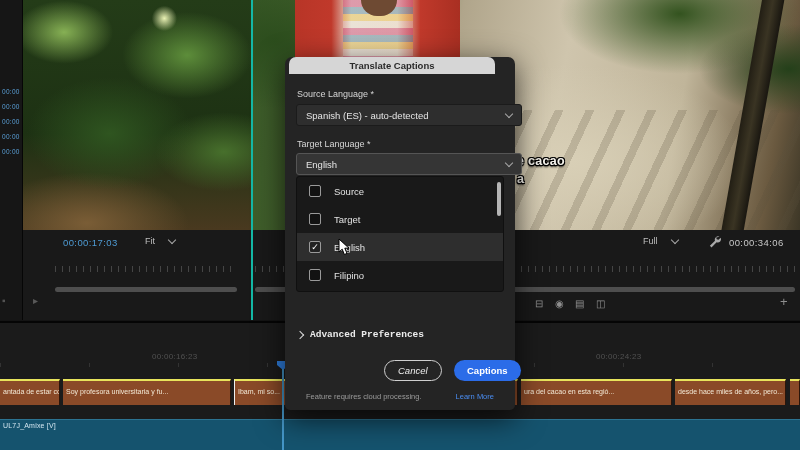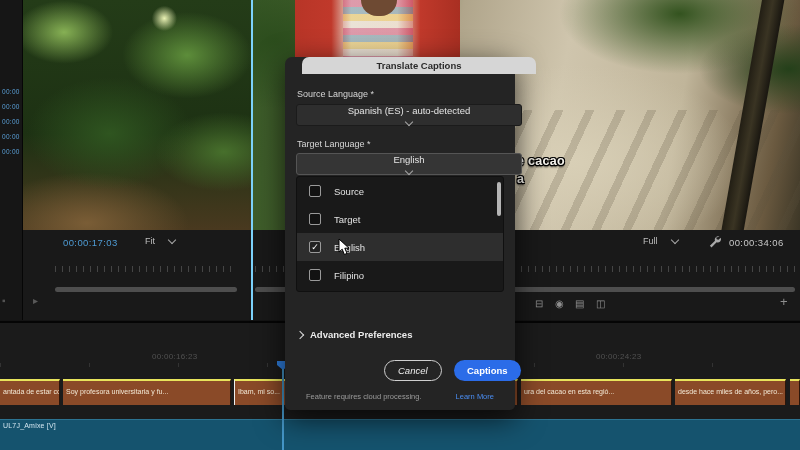--- a/index.html
+++ b/index.html
@@ -3,21 +3,21 @@
 <meta charset="utf-8">
 <style>
   html,body{margin:0;padding:0;background:#000;}
   #screen{position:relative;width:800px;height:450px;background:#141414;overflow:hidden;
     font-family:"Liberation Sans",sans-serif;color:#ddd;-webkit-font-smoothing:antialiased;}
   .abs{position:absolute;}
 
   
   #captions-strip{left:0;top:0;width:22px;height:320px;background:#161616;border-right:1px solid #060606;}
   .strip-tc{display:block;position:absolute;left:2px;font-size:6.5px;color:#5a9fd6;letter-spacing:.3px;}
-  #source-panel{left:23px;top:0;width:228px;height:320px;background:#191919;border-right:2px solid #7dd3fc;}
+  #source-panel{left:23px;top:0;width:228px;height:320px;background:#191919;border-right:2px solid #14b8a6;}
   #program-panel{left:253px;top:0;width:547px;height:320px;background:#191919;}
 
   
   #source-video{left:0;top:0;width:228px;height:230px;overflow:hidden;background:
     radial-gradient(circle 14px at 62% 8%, #eaf2b4 0%, rgba(234,242,180,0) 90%),
     radial-gradient(ellipse 70px 45px at 18% 14%, #86b054 0%, rgba(134,176,84,0) 70%),
     radial-gradient(ellipse 90px 60px at 72% 24%, #5d8d3a 0%, rgba(93,141,58,0) 72%),
     radial-gradient(ellipse 110px 75px at 38% 58%, #2f5520 0%, rgba(47,85,32,0) 75%),
     radial-gradient(ellipse 95px 55px at 88% 66%, #47702c 0%, rgba(71,112,44,0) 72%),
     radial-gradient(ellipse 130px 65px at 28% 97%, #7a5d36 0%, rgba(122,93,54,0) 78%),
@@ -45,34 +45,34 @@
   .zoom-menu{display:flex;align-items:center;gap:14px;color:#bdbdbd;font-size:9px;cursor:default;}
   .chev{width:5px;height:5px;border-right:1.4px solid #a8a8a8;border-bottom:1.4px solid #a8a8a8;
     display:inline-block;transform:rotate(45deg);margin-top:-3px;}
   .tick-strip{height:6px;background:repeating-linear-gradient(90deg,#454545 0 1px,rgba(0,0,0,0) 1px 7px);}
   .scrollbar{height:5px;border-radius:3px;background:#4e4e4e;}
   .mini-icon{color:#8f8f8f;font-size:10px;line-height:10px;}
 
   
   #dialog{left:285px;top:57px;width:230px;height:353px;z-index:50;box-shadow:0 8px 30px rgba(0,0,0,.7);
     border-radius:7px 7px 5px 5px;background:#242424;}
-  #dialog-header{left:17px;top:0;width:234px;height:17px;background:#d6d6d6;border-radius:7px 7px 0 0;
+  #dialog-header{left:4px;top:0;width:206px;height:17px;background:#d6d6d6;border-radius:7px 7px 0 0;
     display:flex;align-items:center;justify-content:center;}
   #dialog-title{font-size:9.5px;color:#2b2b2b;font-weight:bold;}
   .fld-label{font-size:9px;color:#d6d6d6;}
   .dropdown{height:20px;background:#2e2e2e;border:1px solid #1b1b1b;border-radius:3px;
-    display:flex;align-items:center;justify-content:space-between;padding:0 9px;font-size:9.5px;color:#e4e4e4;flex-direction:column;}
+    display:flex;align-items:center;justify-content:space-between;padding:0 9px;font-size:9.5px;color:#e4e4e4;}
   .dropdown.active{background:#353535;border-color:#555;}
   #lang-list{left:11px;top:119px;width:206px;height:114px;background:#191919;border:1px solid #101010;border-radius:3px;overflow:hidden;}
   .lang-row{height:28px;display:flex;align-items:center;gap:13px;padding-left:12px;font-size:9.5px;color:#e2e2e2;}
   .lang-row.selected{background:#2e2e2e;}
   .cbx{width:10px;height:10px;border:1px solid #9a9a9a;border-radius:2px;background:rgba(0,0,0,.25);
     display:flex;align-items:center;justify-content:center;font-size:9px;color:#fff;}
   #list-thumb{right:2px;top:5px;width:4px;height:34px;border-radius:2px;background:#b5b5b5;}
-  #adv-pref{display:flex;align-items:center;gap:7px;font-size:9.5px;font-weight:bold;color:#ececec;}
+  #adv-pref{display:flex;align-items:center;gap:7px;font-size:9.5px;font-weight:bold;color:#ececec;font-family:Liberation Mono, monospace;}
   .chev-right{width:5px;height:5px;border-right:1.6px solid #dcdcdc;border-bottom:1.6px solid #dcdcdc;
     display:inline-block;transform:rotate(-45deg);}
   .pill{height:21px;border-radius:11px;display:flex;align-items:center;justify-content:center;
     font-size:9.5px;padding:0 13px;box-sizing:border-box;}
   #btn-cancel{border:1.5px solid #cfcfcf;color:#ececec;background:rgba(0,0,0,0);font-style:italic;}
   #btn-translate{color:#fff;font-weight:bold;}
   #dlg-footer{font-size:7.5px;color:#9b9b9b;text-align:center;width:230px;}
   #dlg-footer a{color:#4a8df2;text-decoration:none;margin-left:32px;}
 
   

